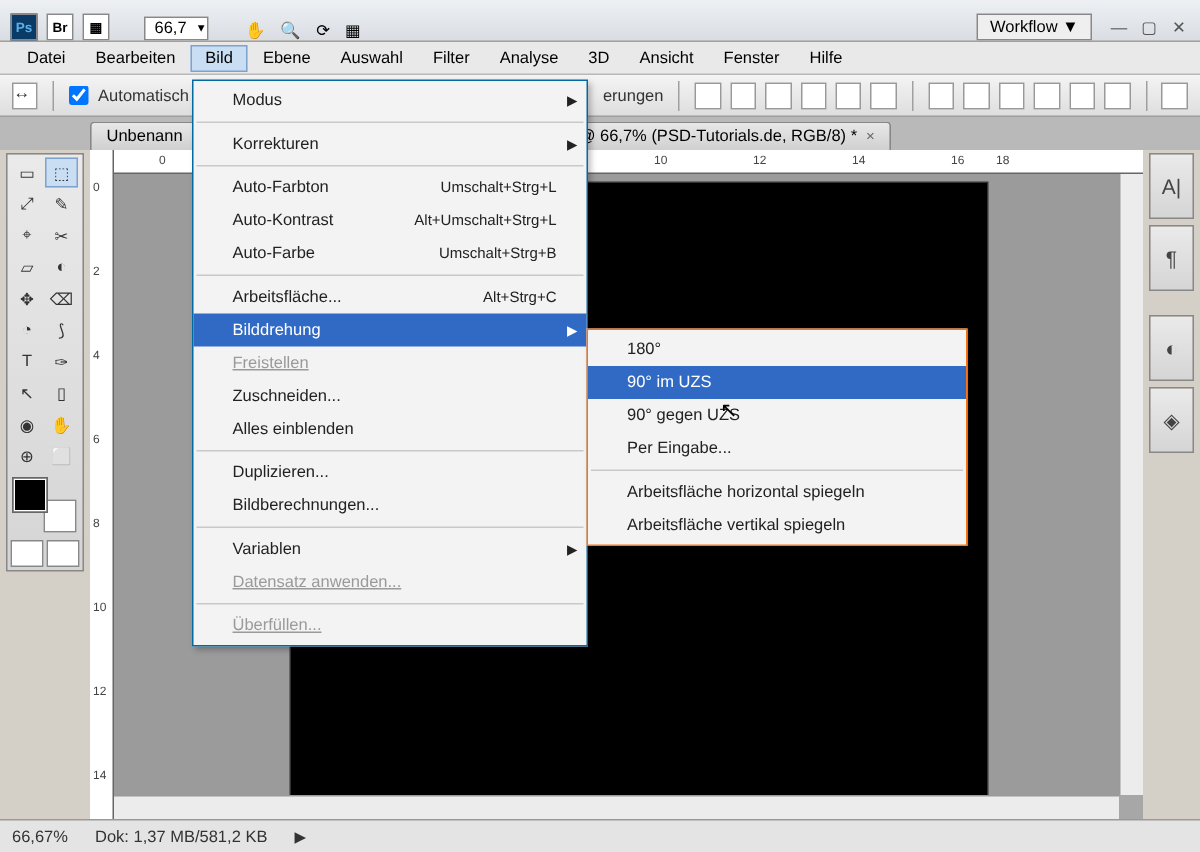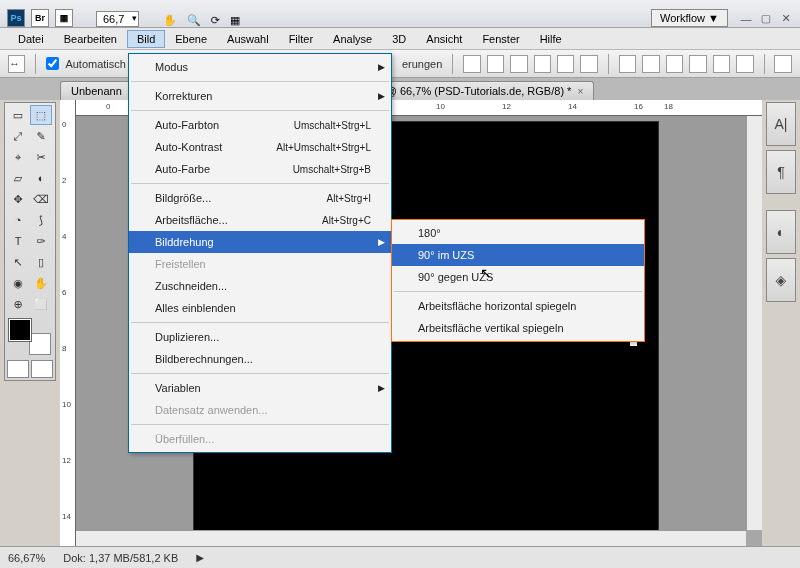--- a/index.html
+++ b/index.html
@@ -46,21 +46,21 @@
 .mask{width:22px;height:18px;border:1px solid #888;background:#fff;}
 
 .rpanel{position:absolute;right:2px;top:102px;width:32px;}
 .rtab{width:30px;height:44px;background:linear-gradient(#eaeaea,#d5d5d5);border:1px solid #888;margin-bottom:4px;display:flex;align-items:center;justify-content:center;font-size:14px;color:#444;}
 
 .status{position:absolute;bottom:0;left:0;right:0;height:22px;background:#e4e4e4;border-top:1px solid #999;display:flex;align-items:center;padding:0 8px;gap:18px;font-size:10px;color:#333;}
 .status .arr{font-size:10px;}
 
 .menu1{position:absolute;left:128px;top:53px;width:264px;background:#f3f3f3;border:1px solid #0369a1;box-shadow:2px 2px 4px rgba(0,0,0,.25);padding:2px 0;z-index:20;}
 .mrow{display:flex;align-items:center;height:22px;padding:0 20px 0 26px;position:relative;color:#222;}
-.mrow.dis{color:#9a9a9a;}
+.mrow.dis{color:#9a9a9a;text-decoration:underline;}
 .mrow.hl{background:#316ac5;color:#fff;}
 .mrow .sc{margin-left:auto;font-size:10px;}
 .mrow .ar{position:absolute;right:6px;font-size:9px;}
 .msep{height:1px;background:#c9c9c9;margin:3px 2px;}
 
 .menu2{position:absolute;left:391px;top:219px;width:254px;background:#f3f3f3;border:1px solid #f97316;box-shadow:2px 2px 4px rgba(0,0,0,.25);padding:2px 0;z-index:21;}
 .cursor{position:absolute;left:480px;top:265px;font-size:14px;color:#000;z-index:30;pointer-events:none;}
 </style>
 </head>
 <body>
@@ -226,24 +226,20 @@
     <div class="mrow">
       <span>Auto-Kontrast</span>
       <span class="sc">Alt+Umschalt+Strg+L</span>
     </div>
     <div class="mrow">
       <span>Auto-Farbe</span>
       <span class="sc">Umschalt+Strg+B</span>
     </div>
     <div class="msep"></div>
     <div class="mrow">
-      <span>Bildgröße...</span>
-      <span class="sc">Alt+Strg+I</span>
-    </div>
-    <div class="mrow">
       <span>Arbeitsfläche...</span>
       <span class="sc">Alt+Strg+C</span>
     </div>
     <div class="mrow hl">
       <span>Bilddrehung</span>
       <span class="ar">▶</span>
     </div>
     <div class="mrow dis">
       <span>Freistellen</span>
     </div>
@@ -276,20 +272,23 @@
 <div class="menu2" id="menu2">
     <div class="mrow">
       <span>180°</span>
     </div>
     <div class="mrow hl">
       <span>90° im UZS</span>
     </div>
     <div class="mrow">
       <span>90° gegen UZS</span>
     </div>
+    <div class="mrow">
+      <span>Per Eingabe...</span>
+    </div>
     <div class="msep"></div>
     <div class="mrow">
       <span>Arbeitsfläche horizontal spiegeln</span>
     </div>
     <div class="mrow">
       <span>Arbeitsfläche vertikal spiegeln</span>
     </div>
   </div>
 <div class="cursor">↖</div>
 

